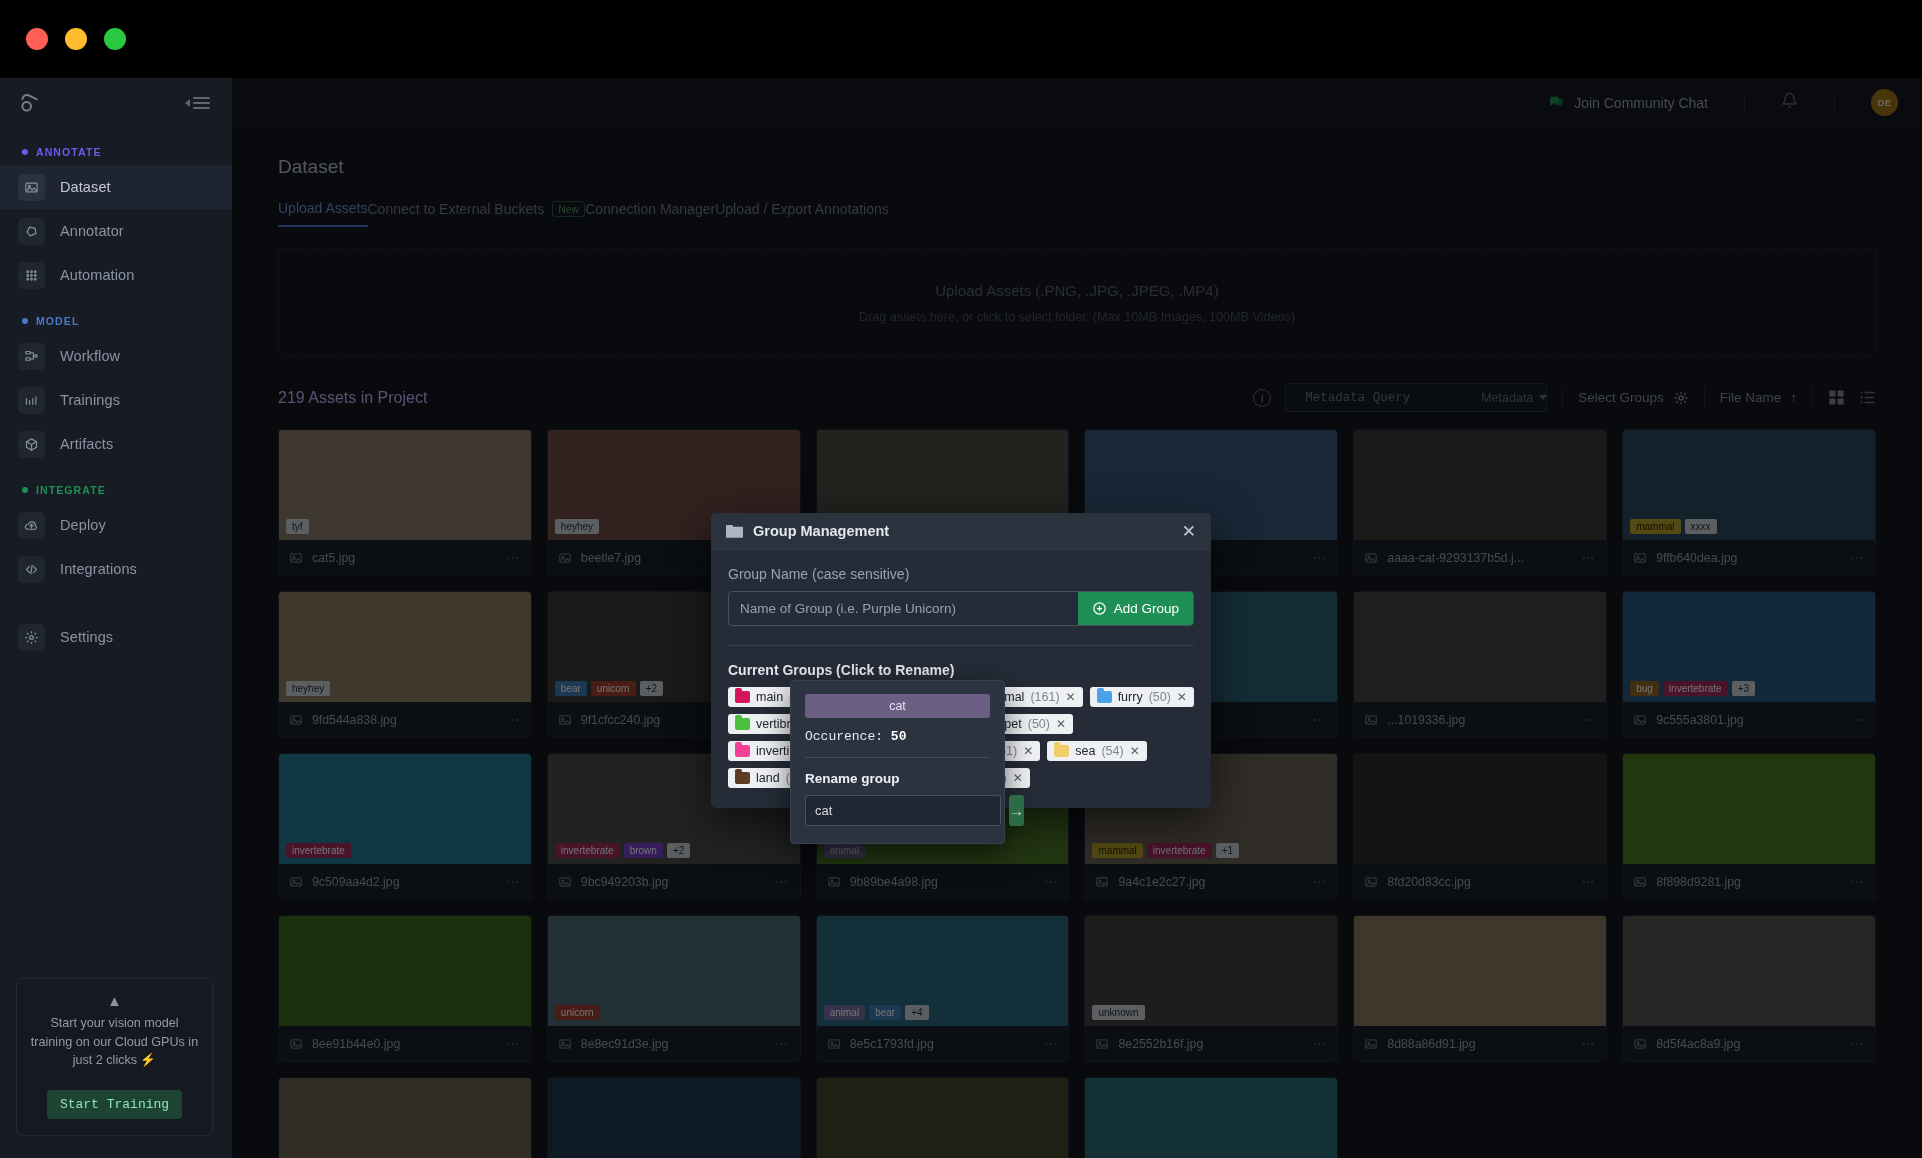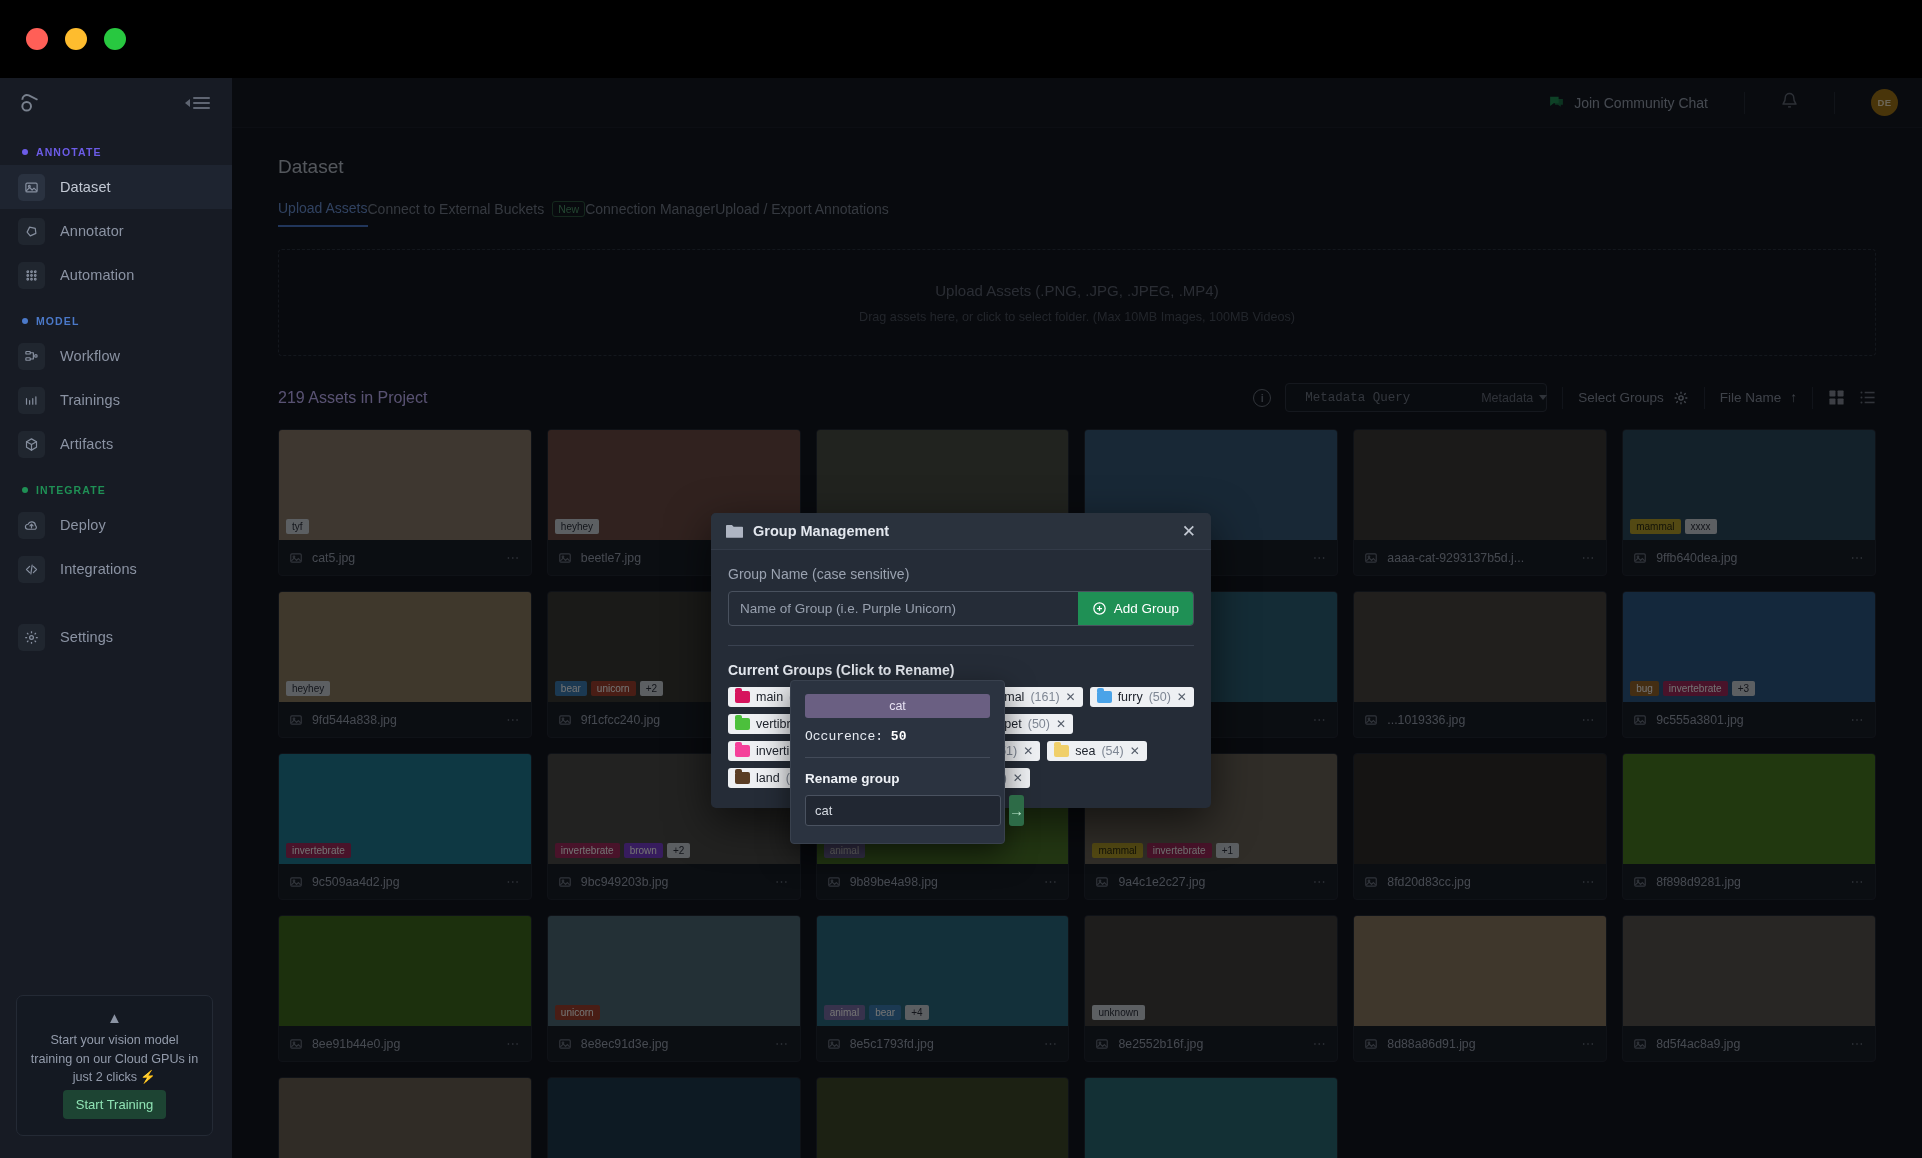--- a/index.html
+++ b/index.html
@@ -33,22 +33,22 @@
   .navitem.active .navicon { background:#2a3240; }
 
   .section { display:flex; align-items:center; gap:8px; padding:18px 0 7px 22px; }
   .secdot { width:6px; height:6px; border-radius:50%; }
   .sectxt { font-size:10.5px; letter-spacing:1.1px; font-weight:600; }
 
   #promo { position:absolute; left:16px; bottom:22px; width:197px; border:1px solid #242a35;
            border-radius:7px; padding:14px 12px 16px; text-align:center; background:#141922; }
   #promo .chev { color:#8b93a3; font-size:15px; line-height:1; margin-bottom:6px; }
   #promo p { font-size:12.6px; line-height:1.45; color:#939bab; }
-  #startbtn { margin-top:4px; display:inline-block; background:#1d4433; color:#8fe3b4; border:0;
-              font-size:13px; padding:7px 13px; border-radius:4px; cursor:pointer; font-family:Liberation Sans, sans-serif; }
+  #startbtn { margin-top:21px; display:inline-block; background:#1d4433; color:#8fe3b4; border:0;
+              font-size:13px; padding:7px 13px; border-radius:4px; cursor:pointer; font-family:Liberation Mono, monospace; }
 
   
   #main { flex:1; background:#13171f; position:relative; overflow:hidden; }
   #topbar { height:50px; display:flex; align-items:center; justify-content:flex-end; padding-right:24px;
             border-bottom:1px solid #1b212b; background:#151a23;gap:20px; }
   .tbsep { width:1px; height:22px; background:#262d39; margin:0 16px; }
   #joinchat { display:flex; align-items:center; gap:9px; font-size:14px; color:#9aa3b2; cursor:pointer; }
   #avatar { width:27px;height:27px;border-radius:50%;background:#a37617;color:#f0e2c0;font-size:9.5px;
             display:flex;align-items:center;justify-content:center;letter-spacing:.5px;cursor:pointer;font-weight:bold;}
   .bell { opacity:.6; cursor:pointer; }

